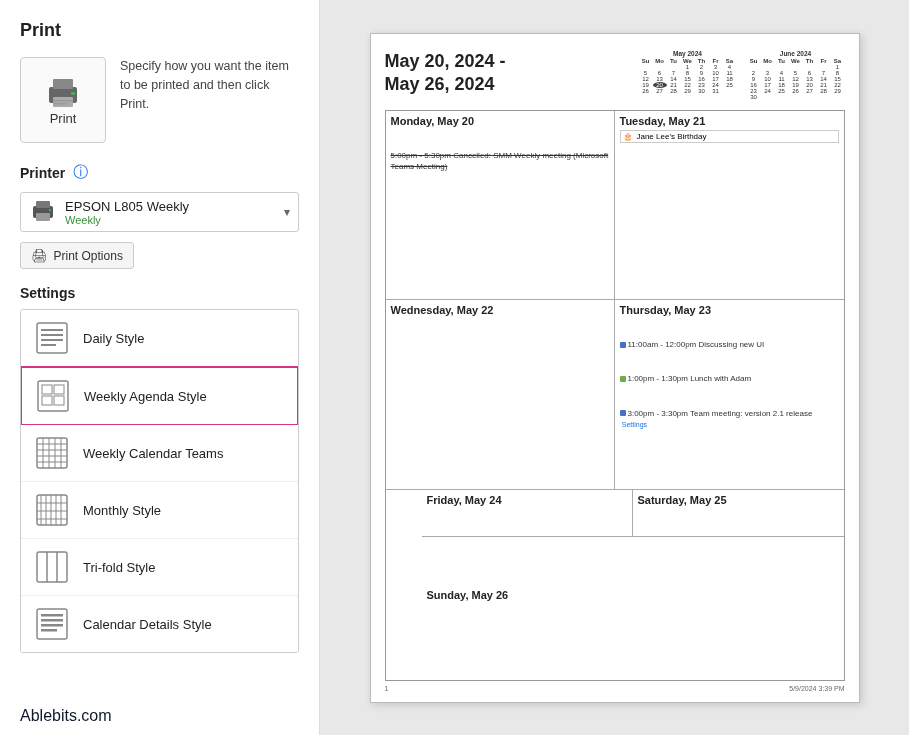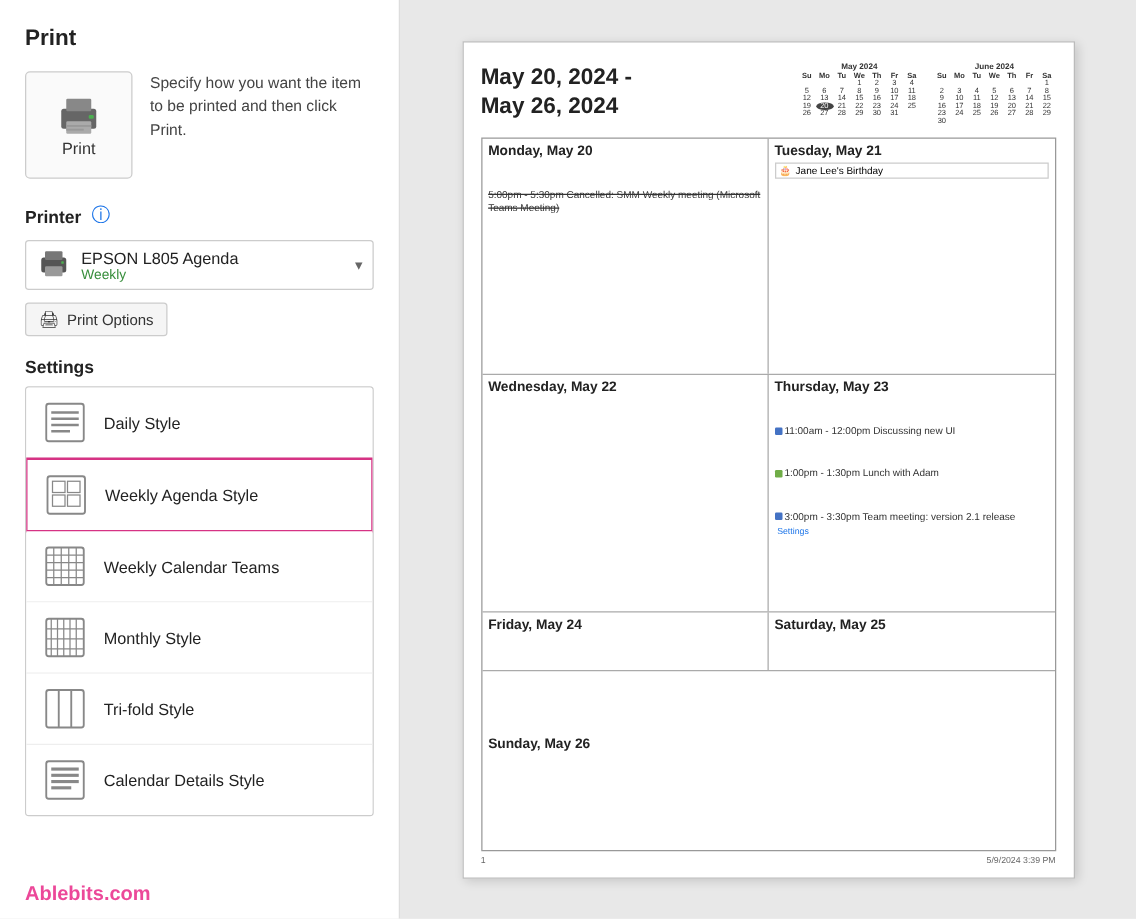--- a/index.html
+++ b/index.html
@@ -187,22 +187,22 @@
     .settings-label {
       font-size: 13px;
       color: #222;
     }
 
     
     .branding {
       margin-top: auto;
       padding-top: 12px;
       font-size: 16px;
-      font-weight: 700;
-      color: #ec4899;
+      font-weight: 400;
+      color: #0f172a;
     }
 
     
     .right-panel {
       flex: 1;
       background: #e8e8e8;
       display: flex;
       align-items: center;
       justify-content: center;
       padding: 16px;
@@ -386,21 +386,21 @@
   <div class="printer-dropdown">
     <div class="printer-icon">
       <svg width="28" height="28" viewBox="0 0 28 28">
         <rect x="4" y="8" width="20" height="12" rx="2" fill="#555"></rect>
         <rect x="7" y="3" width="14" height="7" rx="1" fill="#777"></rect>
         <rect x="7" y="15" width="14" height="8" rx="1" fill="#999"></rect>
         <rect x="20" y="11" width="2" height="2" rx="0.5" fill="#4caf50"></rect>
       </svg>
     </div>
     <div class="printer-info">
-      <div class="printer-name">EPSON L805 Agenda</div>
+      <div class="printer-name">EPSON L805 Weekly</div>
       <div class="printer-status">Weekly</div>
     </div>
     <span class="dropdown-arrow">▾</span>
   </div>
 
   <button class="print-options-btn">
     <span class="print-options-icon">🖨</span>
     <span>Print Options</span>
   </button>
 
@@ -644,21 +644,21 @@
           </div>
           <div class="cal-event">
             <span class="event-dot event-green"></span>1:00pm - 1:30pm Lunch with Adam
           </div>
           <div class="cal-event">
             <span class="event-dot event-blue"></span>3:00pm - 3:30pm Team meeting: version 2.1 release &nbsp;<span style="color:#1a73e8;font-size:7px">Settings</span>
           </div>
         </div>
       </div>
 
-      <div class="cal-row" style="grid-template-columns: 1fr 1fr; border-bottom: none; display: grid; grid-template-rows: 1fr 1fr; position: relative;">
+      <div class="cal-row" style="grid-template-columns: 1fr 1fr; border-bottom: none; display: grid; grid-template-rows: 1fr 1fr; position: relative; margin-left: 36px;">
         <div style="display: grid; grid-template-columns: 1fr 1fr; grid-column: 1 / -1; border-bottom: 1px solid #aaa; height: 50%;">
           <div class="cal-cell">
             <div class="cal-cell-header">Friday, May 24</div>
           </div>
           <div class="cal-cell" style="border-right: none;">
             <div class="cal-cell-header">Saturday, May 25</div>
           </div>
         </div>
         <div style="grid-column: 1 / -1; height: 50%;">
           <div class="cal-cell" style="border-right: none; height: 100%;">

